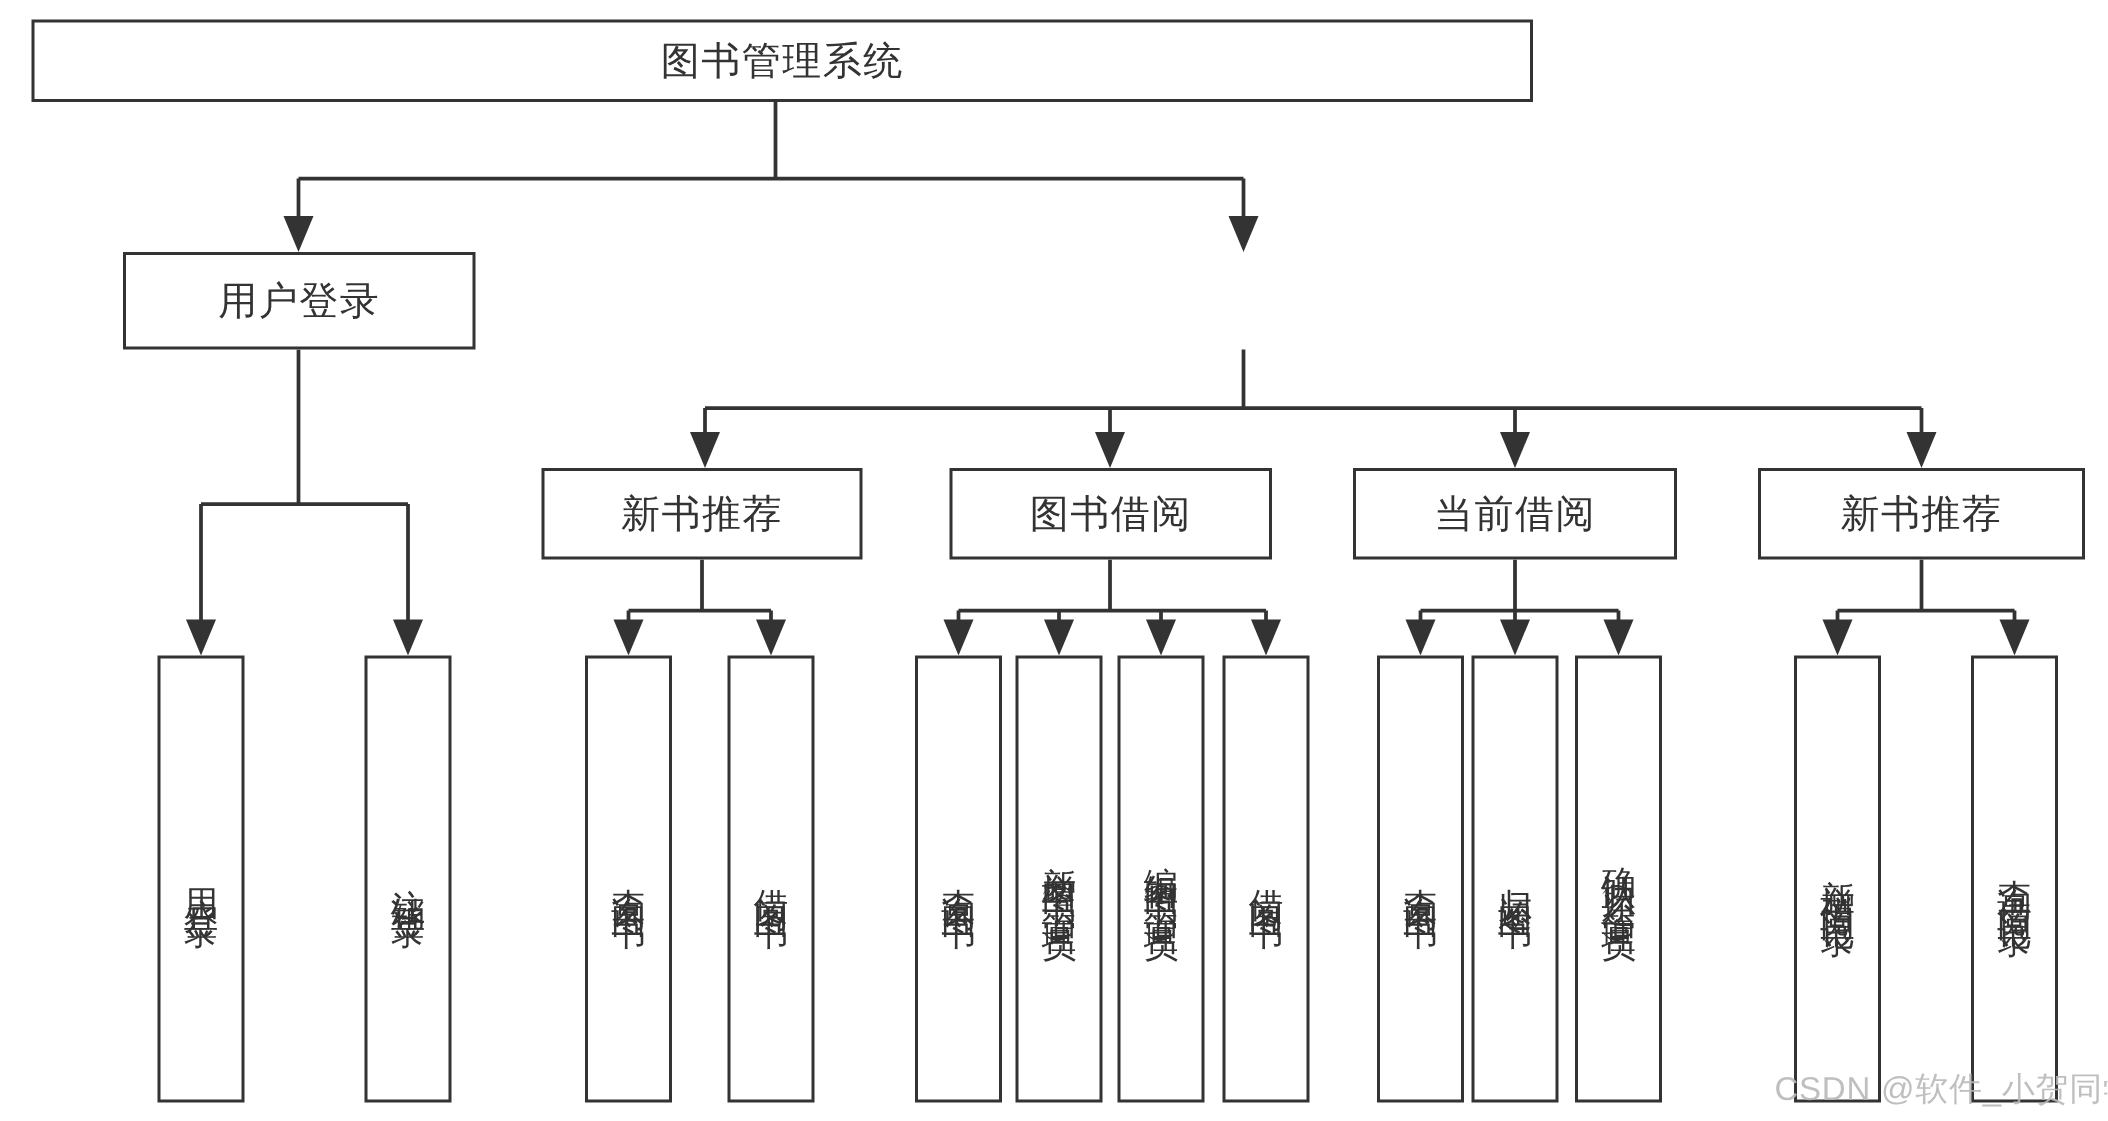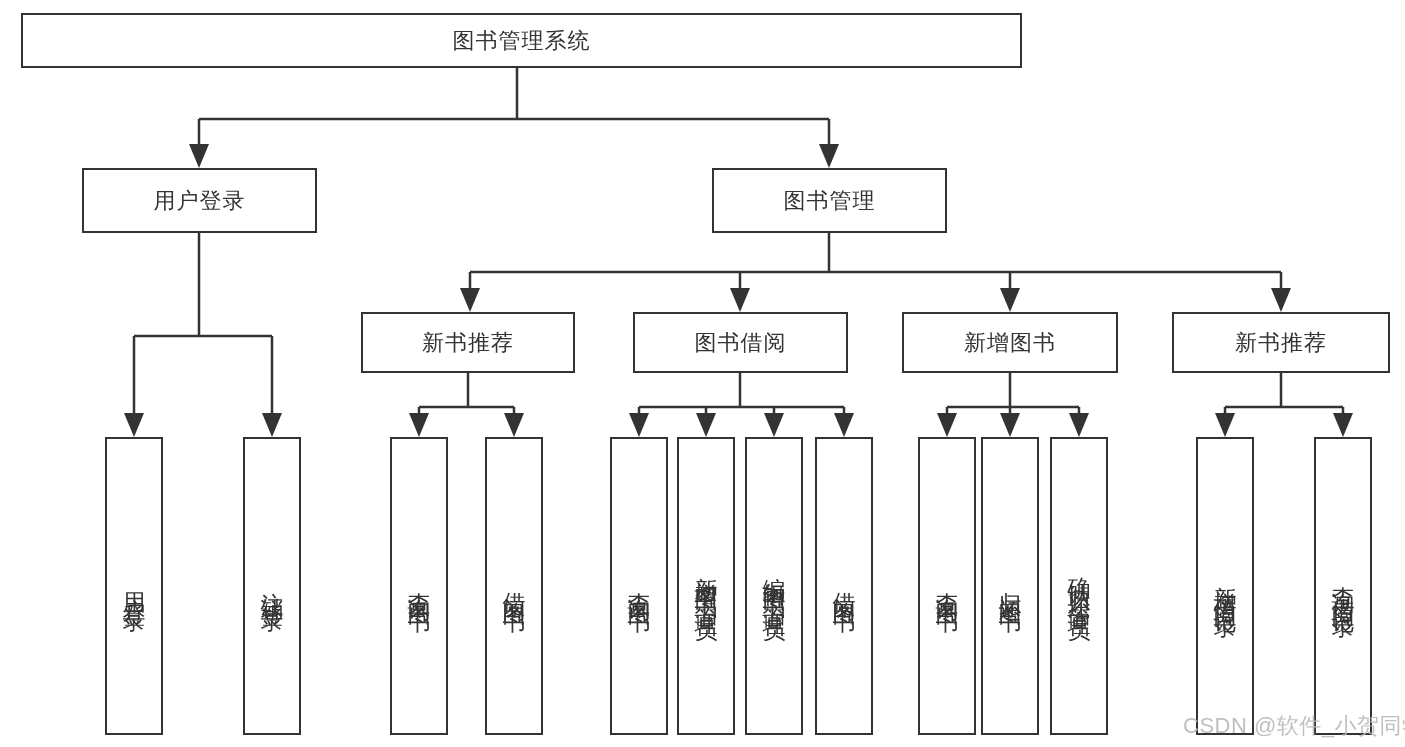--- a/index.html
+++ b/index.html
@@ -16,21 +16,21 @@
     box-sizing:border-box;
     border:2.5px solid #333333;
     background:#ffffff;
     display:flex;
     align-items:center;
     justify-content:center;
     color:#333333;
     z-index:2;
   }
   .hbox span{
-    font-size:22px;
+    font-size:26px;
     letter-spacing:1px;
     white-space:nowrap;
   }
   .vbox span{
     writing-mode:vertical-rl;
     font-size:23px;
     letter-spacing:6px;
     line-height:1;
     white-space:nowrap;
   }
@@ -100,32 +100,29 @@
     </g>
   </svg>
 
   <div class="box hbox b-root">
     <span>图书管理系统</span>
   </div>
 
   <div class="box hbox b-userlogin">
     <span>用户登录</span>
   </div>
-  <div class="box hbox b-bookmgmt">
-    <span>图书管理</span>
-  </div>
 
   <div class="box hbox b-borrow">
     <span>图书借阅</span>
   </div>
   <div class="box hbox b-rec">
     <span>新书推荐</span>
   </div>
   <div class="box hbox b-current">
-    <span>新增图书</span>
+    <span>当前借阅</span>
   </div>
   <div class="box hbox b-records">
     <span>新书推荐</span>
   </div>
 
   <div class="box vbox v1">
     <span>用户登录</span>
   </div>
   <div class="box vbox v2">
     <span>注销登录</span>

